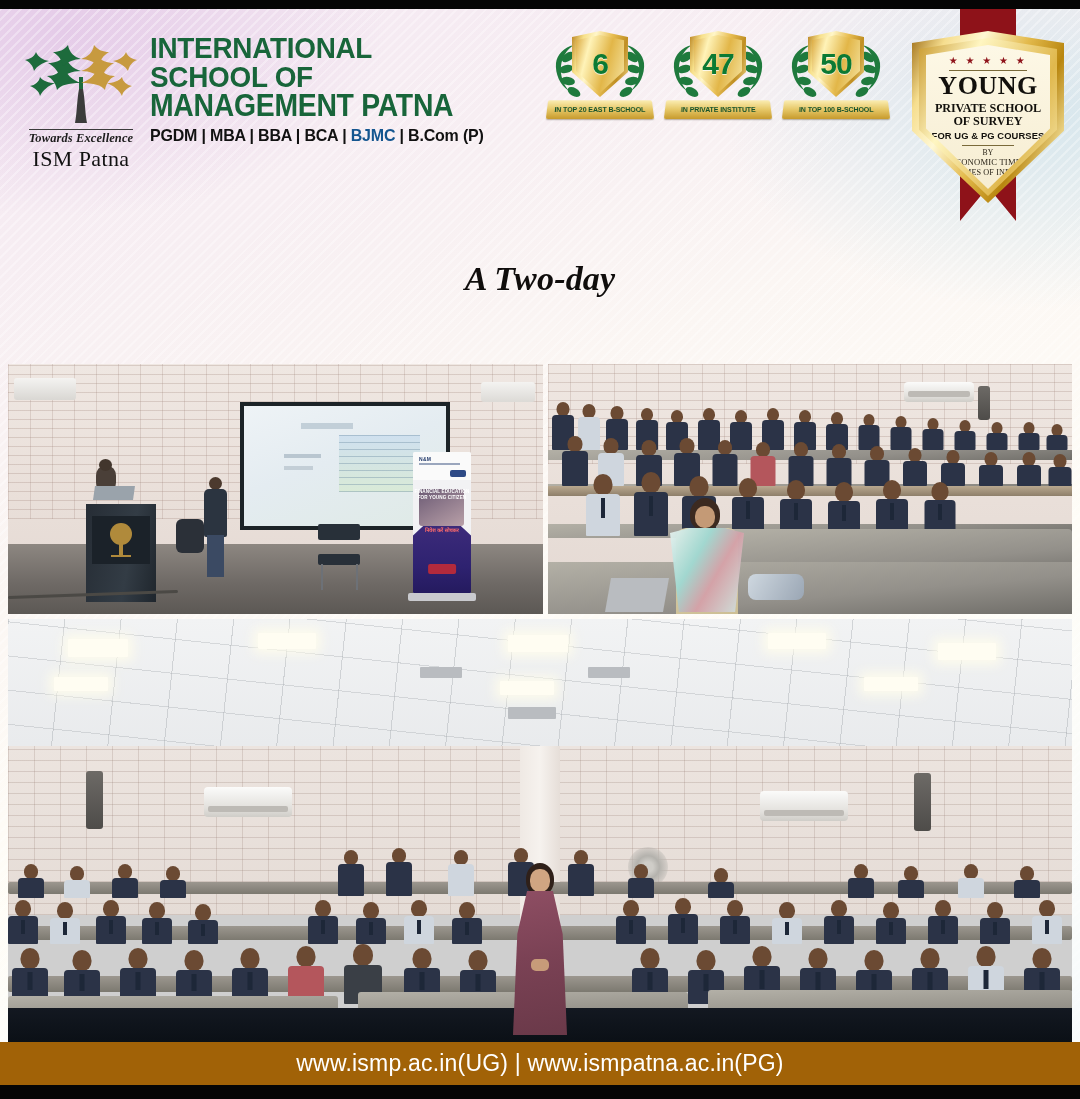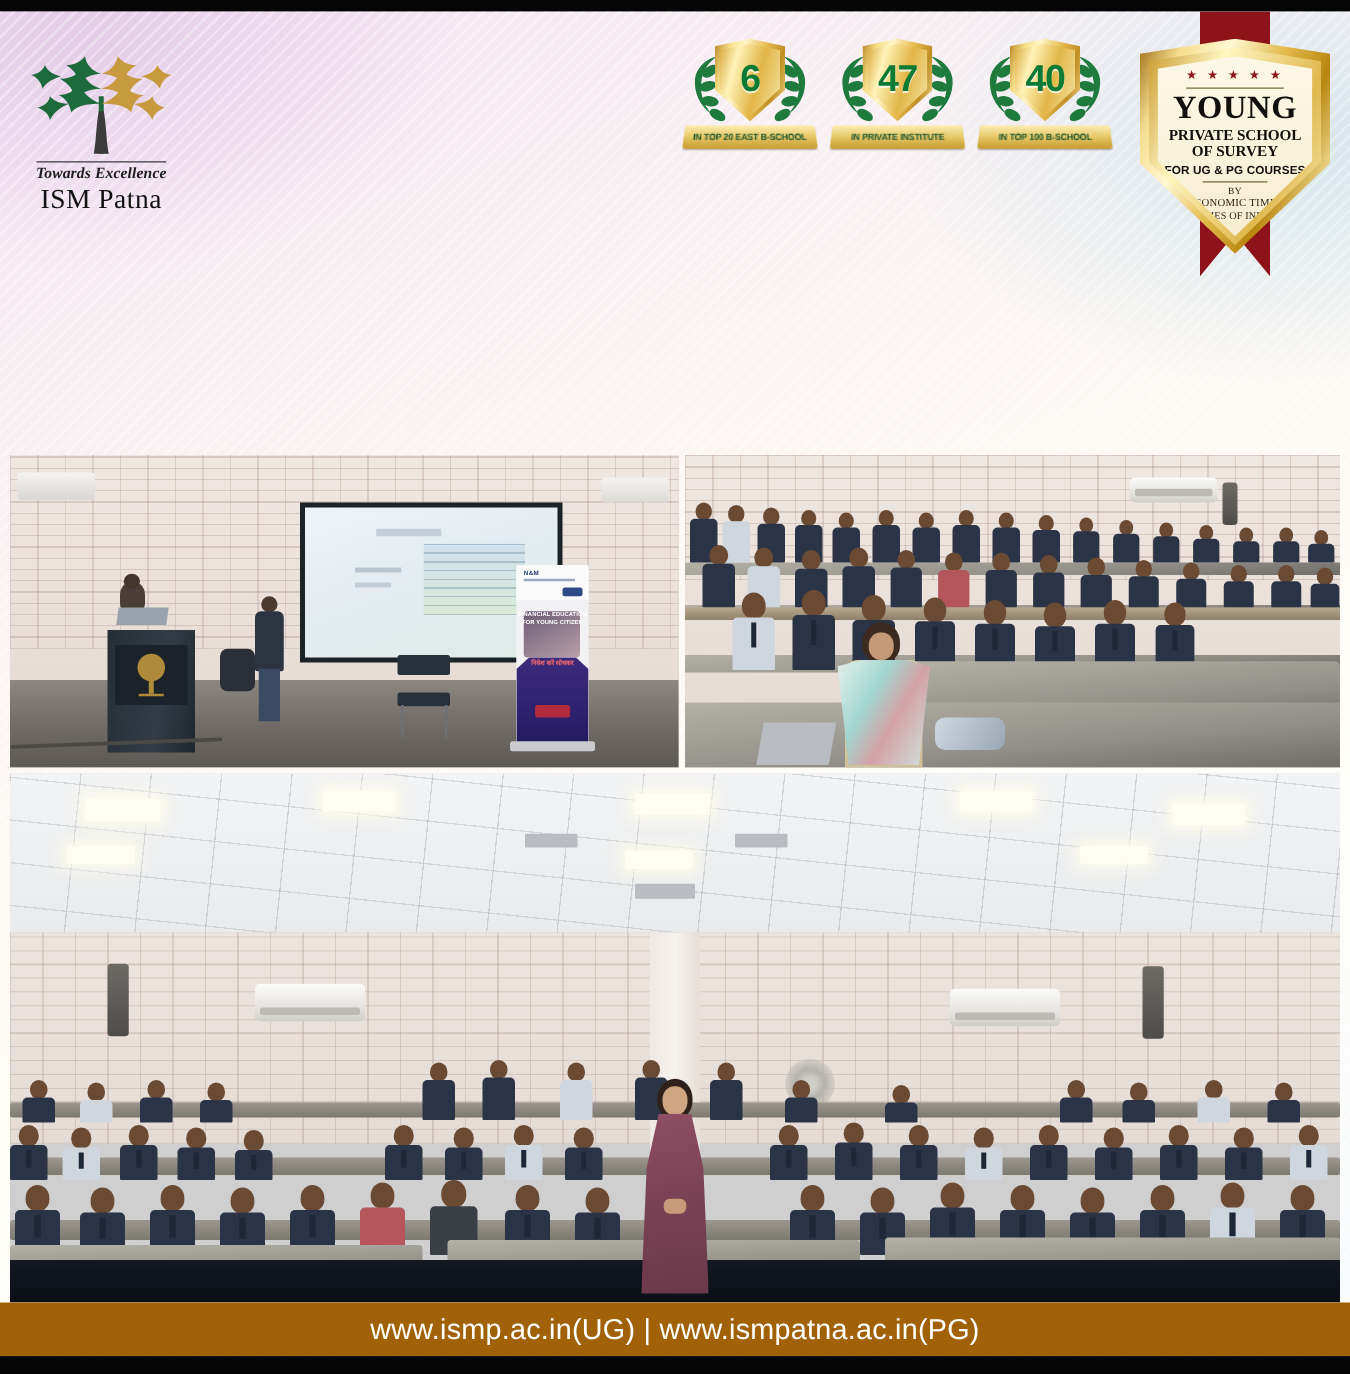--- a/index.html
+++ b/index.html
@@ -242,20 +242,26 @@
             <path d="M88 30c6-1 11-4 13-9 2 5 6 7 11 8-5 2-8 6-9 11-3-5-8-8-15-10z"></path>
             <path d="M82 52c6 0 12-2 15-6 1 5 5 8 10 9-5 2-9 5-10 10-3-6-8-10-15-13z"></path>
           </g>
           <path d="M50 92c2-10 2-24 4-34h4c2 10 2 24 4 34z" fill="#3b3b3b"></path>
         </svg>
         <div class="tag-rule"></div>
         <div class="tagline">Towards Excellence</div>
         <div class="ismpatna">ISM Patna</div>
       </div>
 
+      <div class="name-wrap">
+        <div class="inst-line">INTERNATIONAL</div>
+        <div class="inst-line">SCHOOL OF</div>
+        <div class="inst-line l3">MANAGEMENT PATNA</div>
+        <div class="programs"><span>PGDM | MBA | BBA | BCA | </span><span class="bj">BJMC</span><span> | B.Com (P)</span></div>
+      </div>
     </div>
 
     <div class="rank-group">
       <div class="medals">
 
         <div class="medal">
           <svg class="wreath" viewBox="0 0 104 74">
             <g fill="#1f7a3d">
               <path d="M26 10c-7 4-12 12-13 21s2 18 8 25c-9-6-14-17-13-28 1-8 8-16 18-18z"></path>
               <path d="M78 10c7 4 12 12 13 21s-2 18-8 25c9-6 14-17 13-28-1-8-8-16-18-18z"></path>
@@ -320,21 +326,21 @@
               <ellipse cx="20" cy="46" rx="7" ry="4" transform="rotate(10 20 46)"></ellipse>
               <ellipse cx="26" cy="57" rx="7" ry="4" transform="rotate(30 26 57)"></ellipse>
               <ellipse cx="84" cy="22" rx="7" ry="4" transform="rotate(35 84 22)"></ellipse>
               <ellipse cx="86" cy="34" rx="7" ry="4" transform="rotate(15 86 34)"></ellipse>
               <ellipse cx="84" cy="46" rx="7" ry="4" transform="rotate(-10 84 46)"></ellipse>
               <ellipse cx="78" cy="57" rx="7" ry="4" transform="rotate(-30 78 57)"></ellipse>
             </g>
           </svg>
           <div class="shield">
             <div class="shield-in">
-              <span class="medal-num">40</span>
+              <span class="medal-num">50</span>
             </div>
           </div>
           <div class="scroll">
             <span class="scroll-txt">IN TOP 100 B-SCHOOL</span>
           </div>
         </div>
 
       </div>
     </div>
 
@@ -352,20 +358,21 @@
           <div class="aw-rule2"></div>
           <div class="aw-by">BY</div>
           <div class="aw-et">ECONOMIC TIMES</div>
           <div class="aw-toi">(TIMES OF INDIA)</div>
         </div>
       </div>
     </div>
   </div>
 
   <div class="title">
+    <div class="tline t1">A Two-day</div>
   </div>
 
   <div class="photos">
 
     <div class="ph ph-l">
       <div class="hall-wall">
         <div class="brick"></div>
       </div>
       <div class="floor"></div>
       <div class="ac-l"></div>

